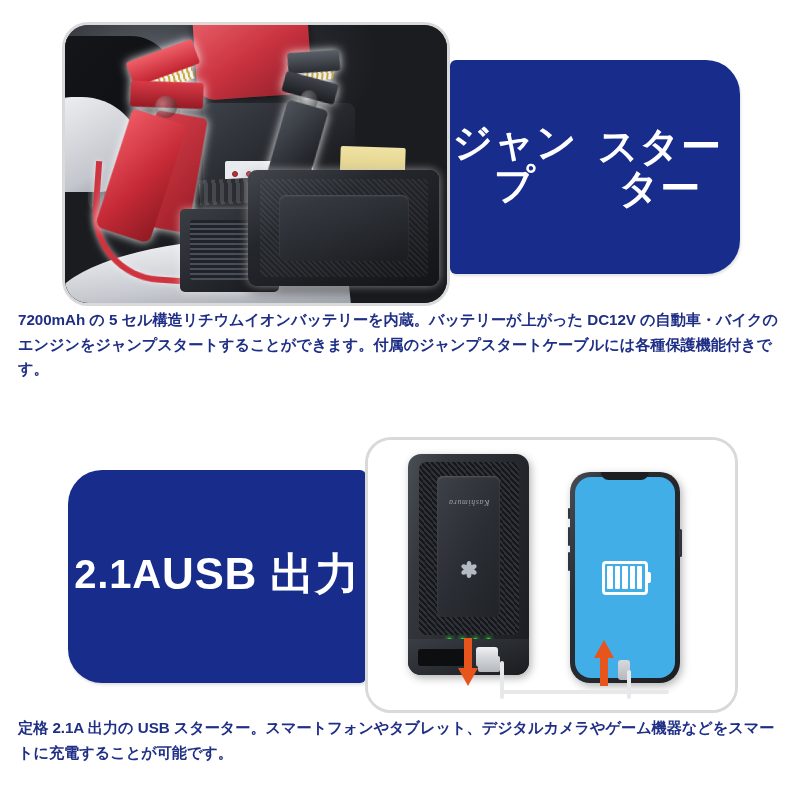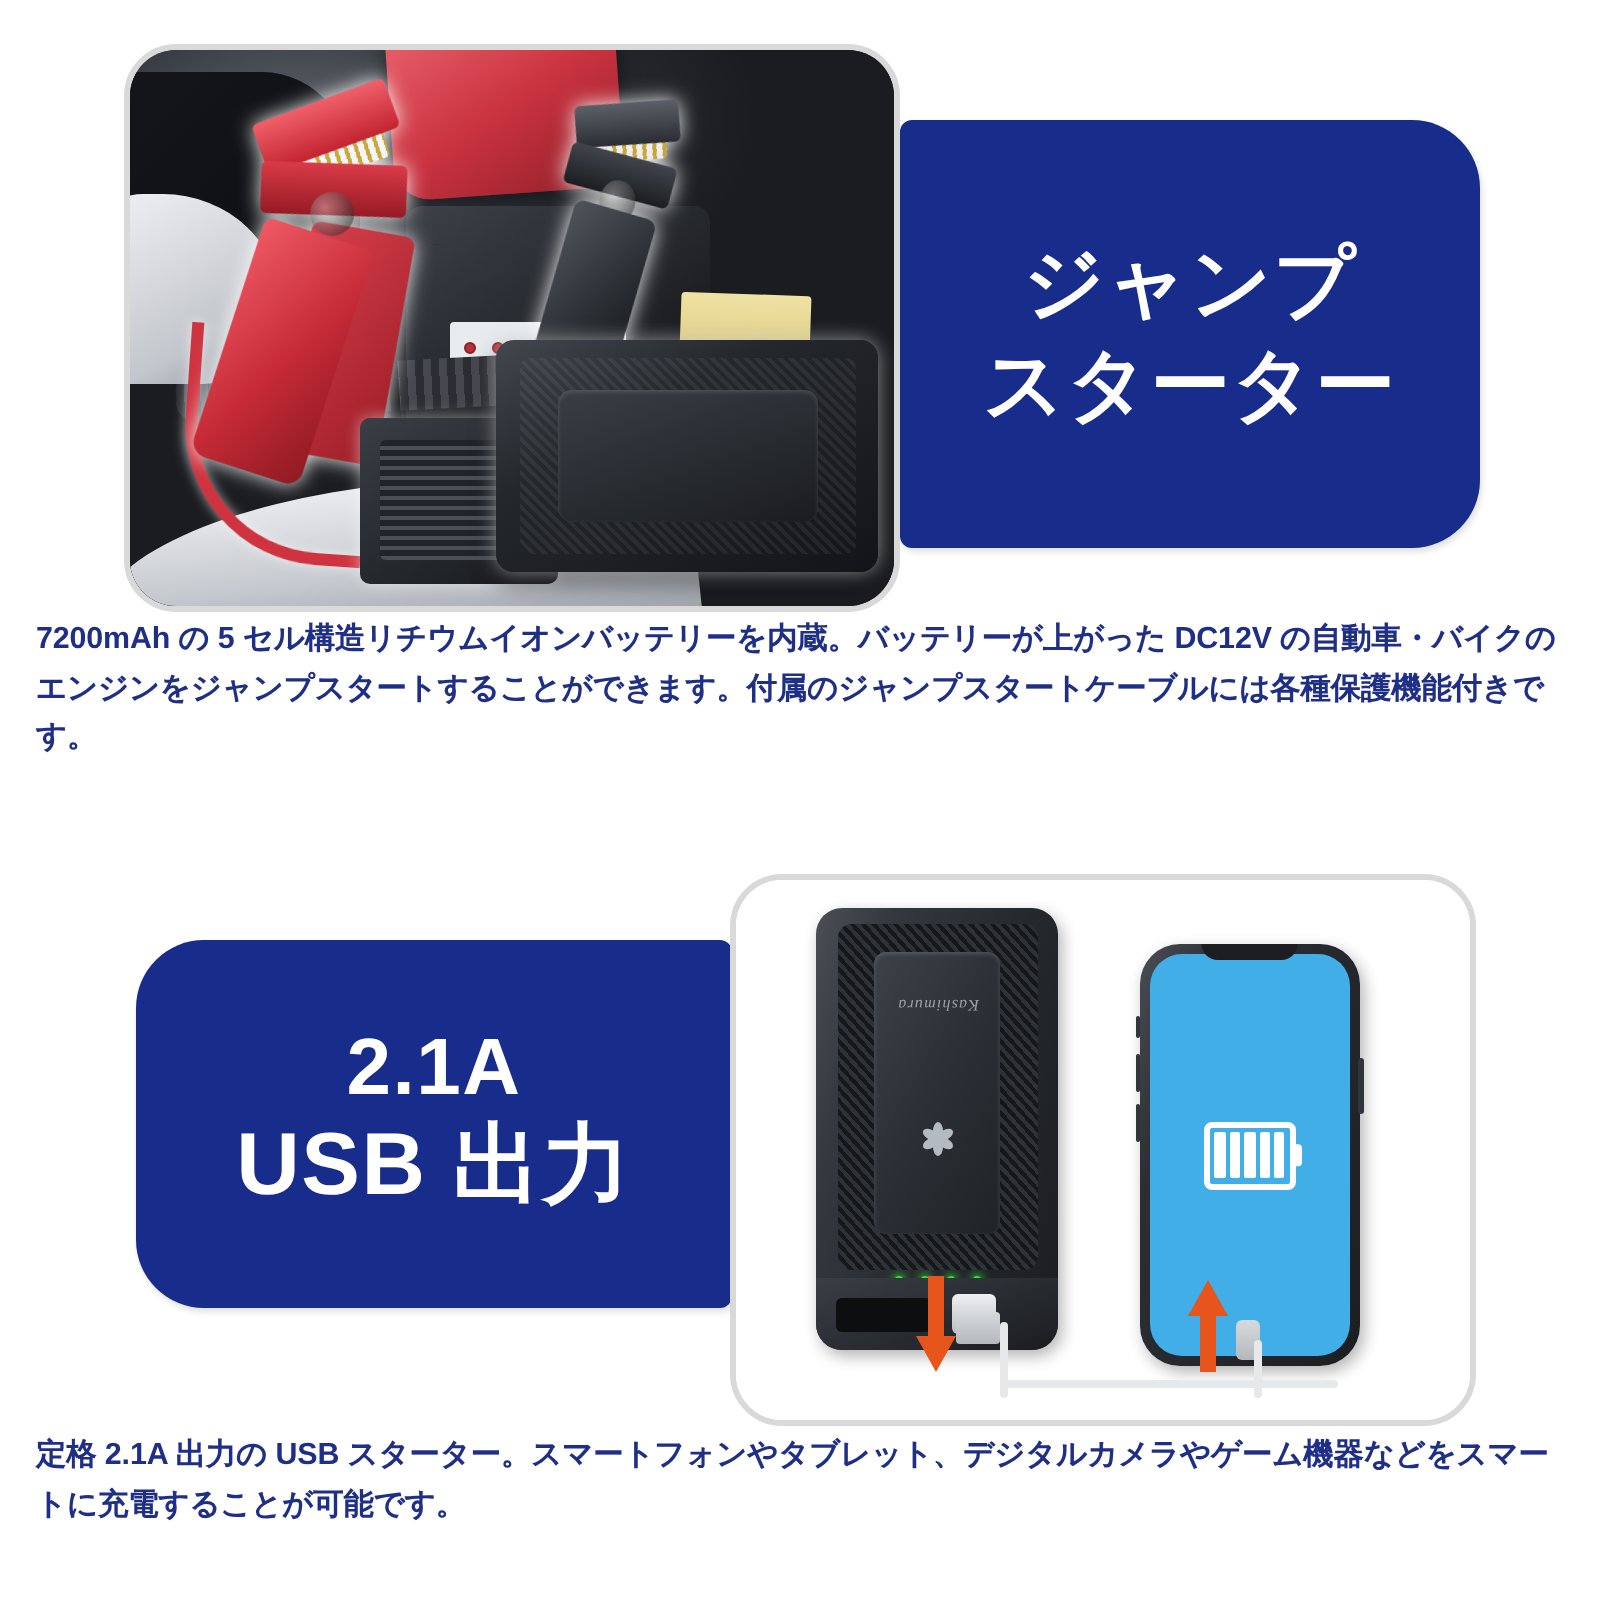--- a/index.html
+++ b/index.html
@@ -17,21 +17,21 @@
     border:3px solid #d9d9d9;
     border-radius:26px;
     overflow:hidden;
   }
 
   
   .badge{
     position:absolute;
     background:#182c8c;
     display:flex;
-    flex-direction:column;
+    flex-direction:row;
     align-items:center;
     justify-content:center;
     color:#ffffff;
     font-weight:bold;
     letter-spacing:.02em;
     line-height:1.05;
     text-align:center;
   }
 
   
@@ -211,21 +211,21 @@
     border-radius:3px;
   }
   .js-led{
     position:absolute; left:59%; bottom:27%; width:8px; height:8px;
     border-radius:50%; background:#2ce02c;
     box-shadow:0 0 8px 3px rgba(60,230,60,.85);
   }
 
   
   #sec2-badge{
-    left:68px; top:470px; width:298px; height:184px;
+    left:68px; top:470px; width:298px; height:213px;
     border-radius:34px 6px 6px 34px;
     font-size:39px;
     z-index:3;
     box-shadow: 1px 2px 3px rgba(0,0,0,.12);
     justify-content: center;
   }
   #sec2-badge .l1{ font-size:40px; margin-bottom:5px; }
   #sec2-badge .l2{ font-size:44px; margin-bottom:4px; }
   #sec2-badge .l3{ font-size:40px; }
 

